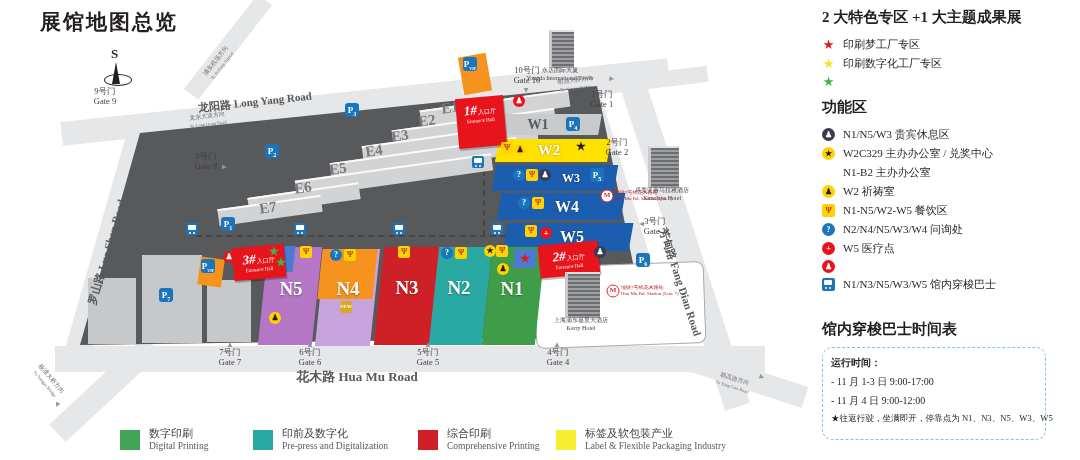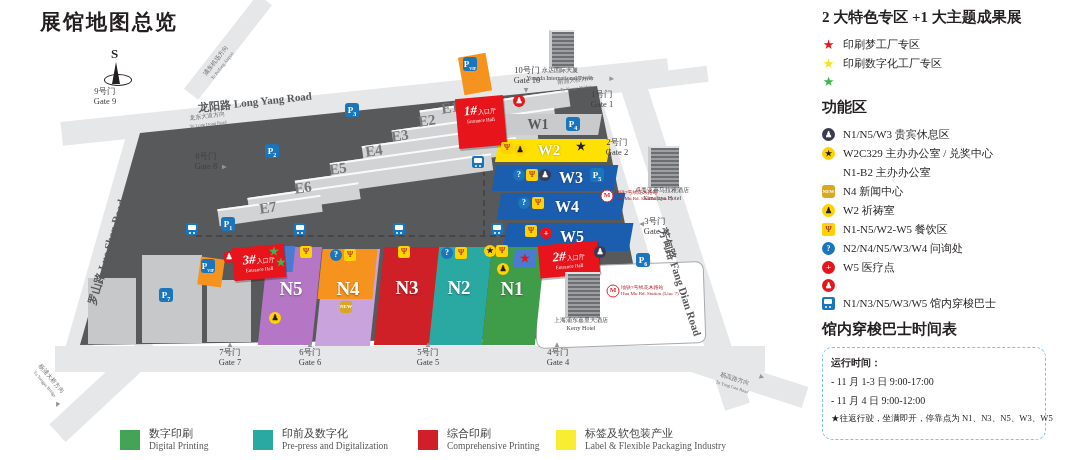--- a/index.html
+++ b/index.html
@@ -111,21 +111,21 @@
       <div class="abs hall-e-label" style="left: 338px; top: 169px;">E5</div>
       <div class="abs hall-e" style="left: 248px; top: 190px; width: 112px;"></div>
       <div class="abs hall-e-label" style="left: 303px; top: 188px;">E6</div>
       <div class="abs hall-e" style="left: 218px; top: 202px; width: 104px;"></div>
       <div class="abs hall-e-label" style="left: 268px; top: 208px;">E7</div>
       <div class="abs hall-w" style="left: 500px; top: 114px; width: 100px; height: 21px; background: rgb(200, 202, 204);"></div>
       <div class="abs hall-label" style="left: 538px; top: 125px; font-size: 14px; color: rgb(88, 89, 91); text-shadow: none;">W1</div>
       <div class="abs hall-w" style="left: 497px; top: 139px; width: 112px; height: 23px; background: rgb(255, 225, 0);"></div>
       <div class="abs hall-label" style="left: 549px; top: 150px; font-size: 15px; color: rgb(255, 255, 255); text-shadow: rgba(0, 0, 0, 0.45) 0px 0px 2px;">W2</div>
       <div class="abs hall-w" style="left: 494px; top: 165px; width: 122px; height: 26px; background: rgb(27, 93, 175);"></div>
-      <div class="abs hall-label" style="left: 571px; top: 178px; font-size: 16px; color: rgb(255, 255, 255); text-shadow: rgba(0, 0, 0, 0.45) 0px 0px 2px;">W3</div>
+      <div class="abs hall-label" style="left: 571px; top: 178px; font-size: 12px; color: rgb(255, 255, 255); text-shadow: rgba(0, 0, 0, 0.45) 0px 0px 2px;">W3</div>
       <div class="abs hall-w" style="left: 499px; top: 193px; width: 124px; height: 27px; background: rgb(27, 93, 175);"></div>
       <div class="abs hall-label" style="left: 567px; top: 207px; font-size: 16px; color: rgb(255, 255, 255); text-shadow: rgba(0, 0, 0, 0.45) 0px 0px 2px;">W4</div>
       <div class="abs hall-w" style="left: 505px; top: 223px; width: 126px; height: 28px; background: rgb(27, 93, 175);"></div>
       <div class="abs hall-label" style="left: 572px; top: 237px; font-size: 16px; color: rgb(255, 255, 255); text-shadow: rgba(0, 0, 0, 0.45) 0px 0px 2px;">W5</div>
       <div class="abs hall-n" style="left: 263px; top: 247px; width: 54px; height: 98px; background: rgb(181, 119, 197);"></div>
       <div class="abs hall-n" style="left: 320px; top: 249px; width: 55px; height: 97px; background: rgb(201, 163, 220);"></div>
       <div class="abs hall-n" style="left: 379px; top: 247px; width: 56px; height: 98px; background: rgb(207, 32, 39);"></div>
       <div class="abs hall-n" style="left: 434px; top: 247px; width: 53px; height: 98px; background: rgb(42, 168, 162);"></div>
       <div class="abs hall-n" style="left: 487px; top: 247px; width: 53px; height: 98px; background: rgb(63, 156, 73);"></div>
       <div class="abs hall-n" style="left: 320px; top: 249px; width: 55px; height: 50px; background: rgb(246, 146, 30);"></div>
@@ -207,20 +207,21 @@
       <div class="abs building" style="left: 648px; top: 146px; width: 28px; height: 40px;"></div>
       <div class="abs bld-label" style="left: 662px; top: 187px;">卓美亚喜马拉雅酒店<br>Ximalaya Hotel</div>
       <div class="abs building" style="left: 565px; top: 272px; width: 32px; height: 44px;"></div>
       <div class="abs bld-label" style="left: 581px; top: 317px;">上海浦东嘉里大酒店<br>Kerry Hotel</div>
       <div class="abs icon ic-metro" style="left: 607px; top: 196px;">M</div>
       <div class="abs metro-label" style="left: 615px; top: 190px;">地铁7号线花木路站<br>Hua Mu Rd. Station (Line 7)</div>
       <div class="abs icon ic-metro" style="left: 613px; top: 291px;">M</div>
       <div class="abs metro-label" style="left: 621px; top: 285px;">地铁7号线花木路站<br>Hua Mu Rd. Station (Line 7)</div>
       <div class="abs road-label" style="left: 255px; top: 102px; font-size: 11px; transform: translate(-50%, -50%) rotate(-6deg);">龙阳路 Long Yang Road</div>
       <div class="abs road-label" style="left: 107px; top: 252px; font-size: 11px; transform: translate(-50%, -50%) rotate(-74deg);">罗山路 Luo Shan Road</div>
+      <div class="abs road-label" style="left: 357px; top: 377px; font-size: 13px; transform: translate(-50%, -50%) rotate(0deg);">花木路 Hua Mu Road</div>
       <div class="abs road-label" style="left: 680px; top: 282px; font-size: 11px; transform: translate(-50%, -50%) rotate(72deg);">芳甸路 Fang Dian Road</div>
       <div class="abs dir-label" style="left: 215px; top: 60px; transform: translate(-50%, -50%) rotate(-52deg);"><span class="dir-cn">浦东机场方向</span><span class="dir-en">To Pudong Airport</span></div>
       <div class="abs dir-label" style="left: 207px; top: 115px; transform: translate(-50%, -50%) rotate(-7deg);"><span class="dir-cn">龙东大道方向</span><span class="dir-en">To Long Dong Road</span></div>
       <div class="abs dir-label" style="left: 575px; top: 79px; transform: translate(-50%, -50%) rotate(-7deg);"><span class="dir-cn">南浦大桥方向</span><span class="dir-en">To Nanpu Bridge</span></div>
       <div class="abs dir-label" style="left: 52px; top: 378px; transform: translate(-50%, -50%) rotate(50deg);"><span class="dir-cn">杨浦大桥方向</span><span class="dir-en">To Yangpu Bridge</span></div>
       <div class="abs dir-label" style="left: 735px; top: 378px; transform: translate(-50%, -50%) rotate(18deg);"><span class="dir-cn">杨高路方向</span><span class="dir-en">To Yang Gao Road</span></div>
       <div class="abs compass-s" style="left: 111px; top: 46px;">S</div>
       <div class="abs compass-needle" style="left: 112px; top: 62px;"></div>
       <div class="abs compass-ellipse" style="left: 104px; top: 74px;"></div>
     </div>
@@ -251,24 +252,20 @@
         </div>
         <div class="p-row" style="position: relative;">
           <span class="icon ic-star-circle">★</span>
           <span class="p-label">W2C329 主办办公室 / 兑奖中心</span>
         </div>
         <div class="p-row" style="position: relative;">
           <span class="spacer"></span>
           <span class="p-label">N1-B2 主办办公室</span>
         </div>
         <div class="p-row" style="position: relative;">
-          <span class="icon ic-new">NEW</span>
-          <span class="p-label">N4 新闻中心</span>
-        </div>
-        <div class="p-row" style="position: relative;">
           <span class="icon ic-person-yellow">♟</span>
           <span class="p-label">W2 祈祷室</span>
         </div>
         <div class="p-row" style="position: relative;">
           <span class="icon ic-utensils">Ψ</span>
           <span class="p-label">N1-N5/W2-W5 餐饮区</span>
         </div>
         <div class="p-row" style="position: relative;">
           <span class="icon ic-question">?</span>
           <span class="p-label">N2/N4/N5/W3/W4 问询处</span>

